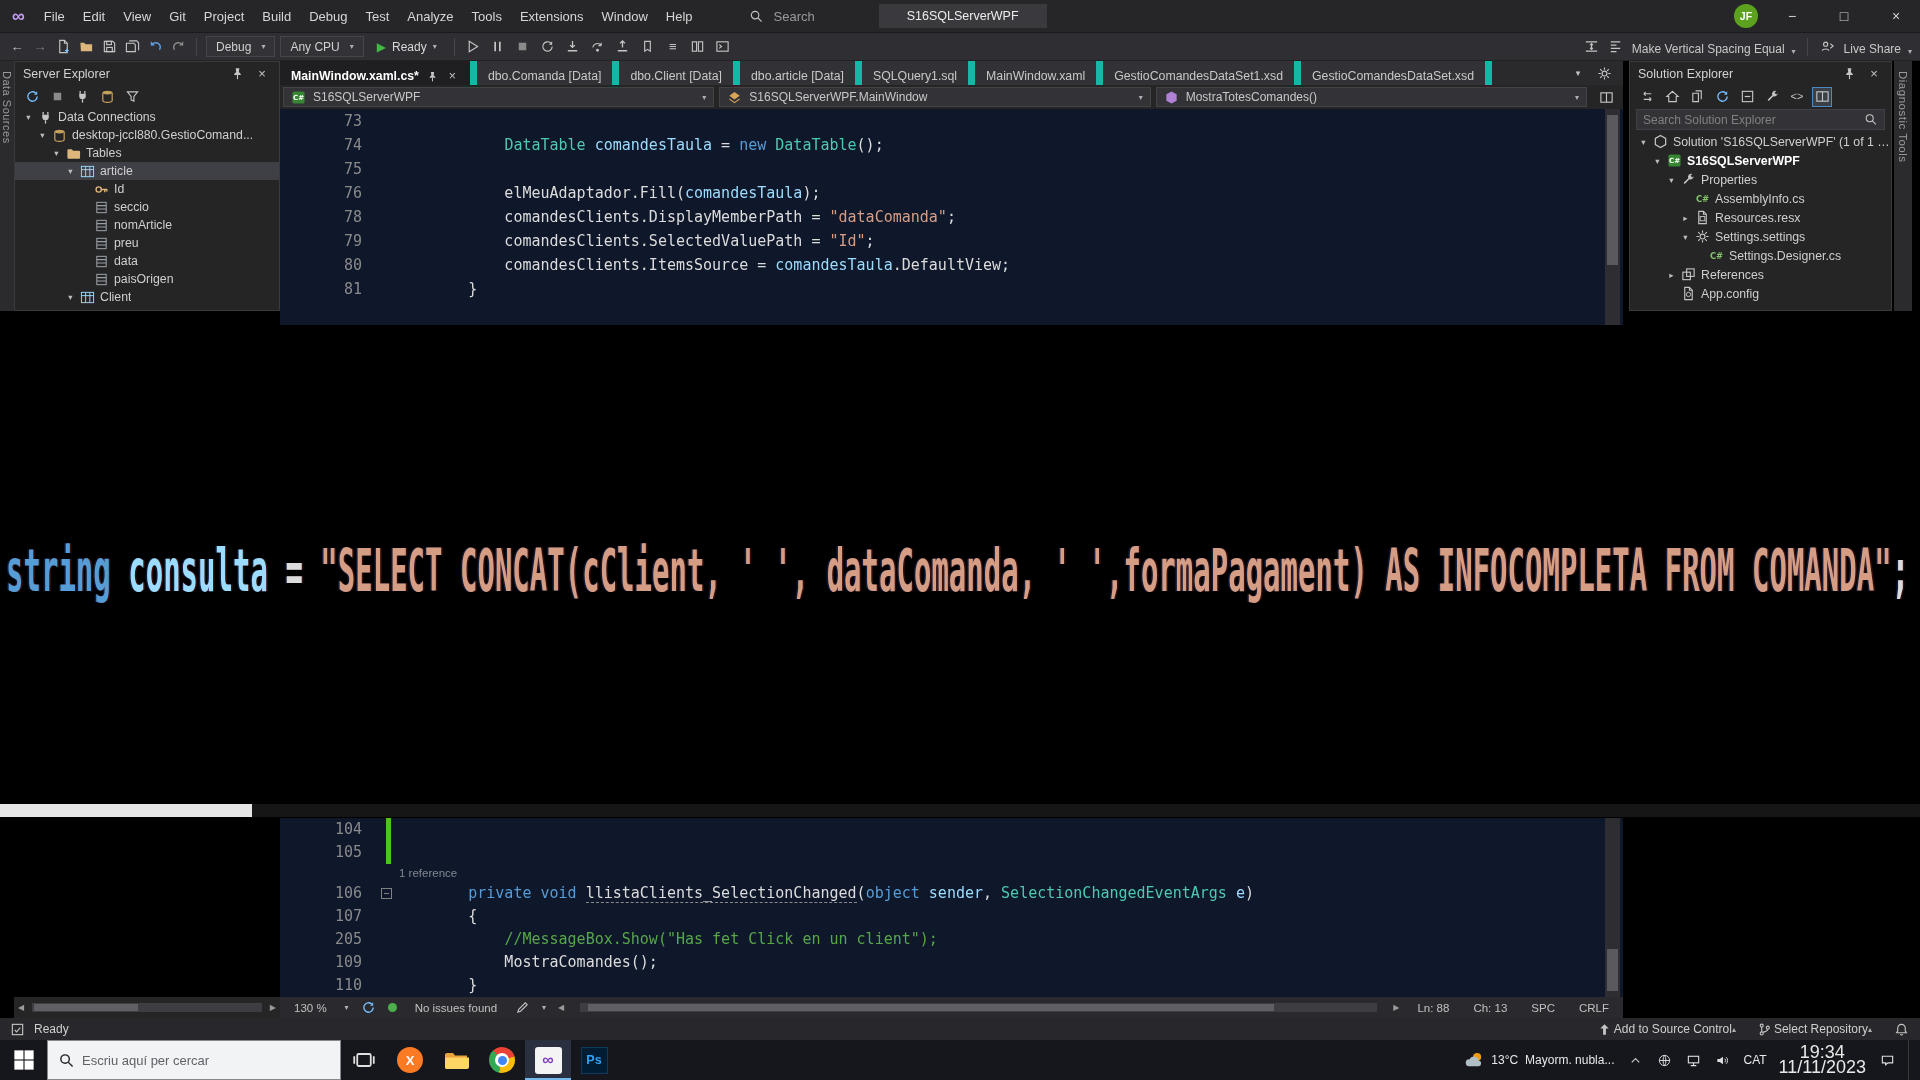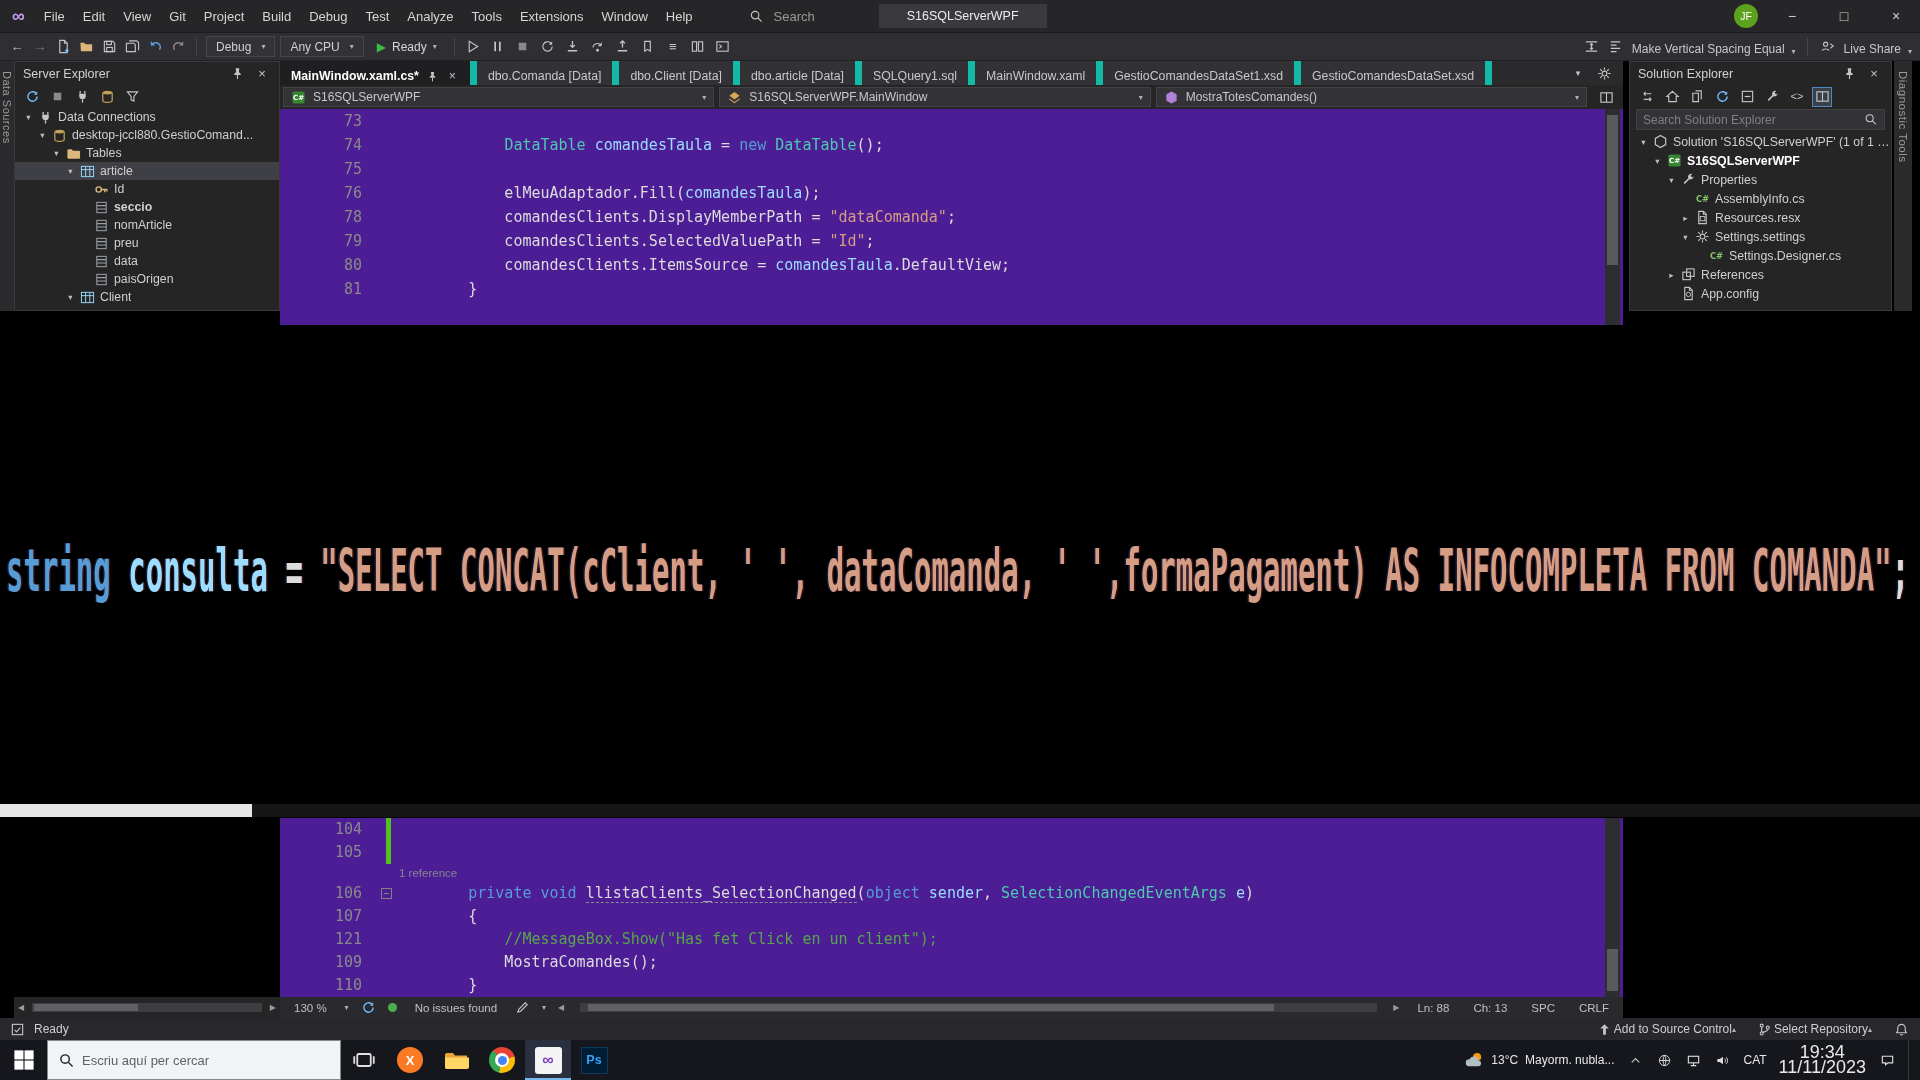--- a/index.html
+++ b/index.html
@@ -11,21 +11,21 @@
 .glyph{font-size:11px;color:#c5c5c5;line-height:1}
 
 
 .titlebar{position:absolute;left:0;top:0;right:0;height:33px;background:#262628;display:flex;align-items:center;padding:0 6px;border-bottom:1px solid #1b1b1d}
 .vs-logo{color:#c39df4;font-size:18px;font-weight:bold;margin:0 10px 0 6px}
 .menubar{display:flex}
 .menu-item{padding:0 9px;line-height:33px;color:#d6d6d6;white-space:nowrap}
 .tb-search{display:flex;align-items:center;gap:8px;margin-left:36px;padding:4px 64px 4px 10px;color:#9a9a9a}
 .tb-title{background:#3a3a3e;color:#ececec;padding:5px 28px;font-size:12.5px;white-space:nowrap}
 .tb-right{margin-left:auto;display:flex;align-items:center;gap:16px}
-.avatar{width:24px;height:24px;border-radius:50%;background:#5ca21e;color:#fff;font-size:10.5px;font-weight:normal;display:flex;align-items:center;justify-content:center}
+.avatar{width:24px;height:24px;border-radius:50%;background:#5ca21e;color:#fff;font-size:10.5px;font-weight:bold;display:flex;align-items:center;justify-content:center}
 .wbtn{width:36px;text-align:center;color:#d0d0d0;font-size:14px;line-height:33px}
 
 
 .toolbar{position:absolute;left:0;top:33px;right:0;height:28px;background:#2f2f33;display:flex;align-items:center;gap:5px;padding:0 8px;border-bottom:1px solid #222}
 .tsep{width:1px;height:18px;background:#46464a;margin:0 4px;flex:none}
 .dd{display:flex;align-items:center;gap:10px;height:21px;padding:0 9px;background:#333337;border:1px solid #46464a;color:#d0d0d0;font-size:12px;white-space:nowrap}
 .chev{font-size:8px;color:#b0b0b0}
 .start-btn{display:flex;align-items:center;gap:6px;padding:0 8px;color:#d7d7d7;font-size:12px}
 .play-tri{color:#3fba45;font-size:12px}
 .tb-label{font-size:12px;color:#c8c8c8;white-space:nowrap}
@@ -62,21 +62,21 @@
 .doc-tab{display:flex;align-items:center;gap:7px;padding:15px 11px;background:#323236;border-right:7px solid #14b8a6;color:#c8c8c8;font-size:12.3px;white-space:nowrap}
 .doc-tab.active{background:#1f1f22;color:#fff;font-weight:bold}
 .doc-tab .tab-ico{display:inline-flex;width:13px;height:13px;align-items:center;justify-content:center;color:#c0c0c0;font-weight:normal}
 .tabs-right{margin-left:auto;display:flex;align-items:center;gap:8px;padding:0 10px}
 .breadcrumb{position:absolute;left:280px;top:85px;width:1343px;height:24px;background:#252526;display:flex;align-items:center;gap:5px;padding:0 3px}
 .crumb{flex:1;display:flex;align-items:center;gap:7px;height:20px;background:#333337;border:1px solid #434346;padding:0 7px;font-size:12px;color:#c8c8c8;white-space:nowrap;overflow:hidden}
 .crumb .chev{margin-left:auto}
 .crumb-ico{width:15px;height:15px;display:flex;align-items:center;justify-content:center;flex:none}
 
 
-.code-sec{position:absolute;left:280px;width:1343px;background:#4c1d95;font-family:"DejaVu Sans Mono",monospace;font-size:15px;overflow:hidden}
+.code-sec{position:absolute;left:280px;width:1343px;background:#0f172a;font-family:"DejaVu Sans Mono",monospace;font-size:15px;overflow:hidden}
 #code-top{top:109px;height:216px}
 #code-bottom{top:818px;height:179px}
 .code-row{display:flex;position:relative;height:24px;line-height:24px}
 #code-bottom .code-row{height:23px;line-height:23px}
 .ln{width:96px;flex:none;text-align:right;padding-right:14px;color:#8a8a8a}
 .fold{width:20px;flex:none;display:flex;align-items:center;justify-content:center}
 .fold-box{width:11px;height:11px;border:1px solid #808080;position:relative}
 .fold-box::after{content:"";position:absolute;left:2px;right:2px;top:4px;border-top:1px solid #808080}
 .codetext{white-space:pre}
 .seg.k{color:#569cd6}.seg.t{color:#4ec9b0}.seg.v{color:#9cdcfe}.seg.p{color:#dcdcdc}
@@ -417,21 +417,21 @@
         <div class="tree-row" style="padding-left: 62px;">
           <span class="twisty">&nbsp;</span>
           <span class="tree-ico">
             <svg width="15" height="15" viewBox="0 0 16 16" fill="none" xmlns="http://www.w3.org/2000/svg">
               <circle cx="5" cy="8" r="2.8" stroke="#dcb67a" stroke-width="1.5" fill="none"></circle>
               <path d="M7.8 8H14M11.5 8v2.8M13.8 8v2" stroke="#dcb67a" stroke-width="1.5"></path>
             </svg>
           </span>
           <span class="tree-label">Id</span>
         </div>
-        <div class="tree-row" style="padding-left: 62px; font-weight: bold;">
+        <div class="tree-row" style="padding-left: 62px;">
           <span class="twisty">&nbsp;</span>
           <span class="tree-ico">
             <svg width="15" height="15" viewBox="0 0 16 16" fill="none" xmlns="http://www.w3.org/2000/svg">
               <rect x="3" y="2.5" width="10" height="11" stroke="#9aa0a6" stroke-width="1.1" fill="none"></rect>
               <path d="M3 6h10M3 9.7h10" stroke="#9aa0a6" stroke-width="1.1"></path>
             </svg>
           </span>
           <span class="tree-label">seccio</span>
         </div>
         <div class="tree-row" style="padding-left: 62px;">
@@ -809,21 +809,21 @@
           <span class="fold-box"></span>
         </span>
         <span class="codetext"><span class="seg p">        </span><span class="seg k">private</span><span class="seg p"> </span><span class="seg k">void</span><span class="seg p"> </span><span class="seg m">llistaClients_SelectionChanged</span><span class="seg p">(</span><span class="seg k">object</span><span class="seg p"> </span><span class="seg v">sender</span><span class="seg p">, </span><span class="seg t">SelectionChangedEventArgs</span><span class="seg p"> </span><span class="seg v">e</span><span class="seg p">)</span></span>
       </div>
       <div class="code-row">
         <span class="ln">107</span>
         <span class="fold"></span>
         <span class="codetext"><span class="seg p">        {</span></span>
       </div>
       <div class="code-row">
-        <span class="ln">121</span>
+        <span class="ln">205</span>
         <span class="fold"></span>
         <span class="codetext"><span class="seg p">            </span><span class="seg c">//MessageBox.Show("Has fet Click en un client");</span></span>
       </div>
       <div class="code-row">
         <span class="ln">109</span>
         <span class="fold"></span>
         <span class="codetext"><span class="seg p">            MostraComandes();</span></span>
       </div>
       <div class="code-row">
         <span class="ln">110</span>

